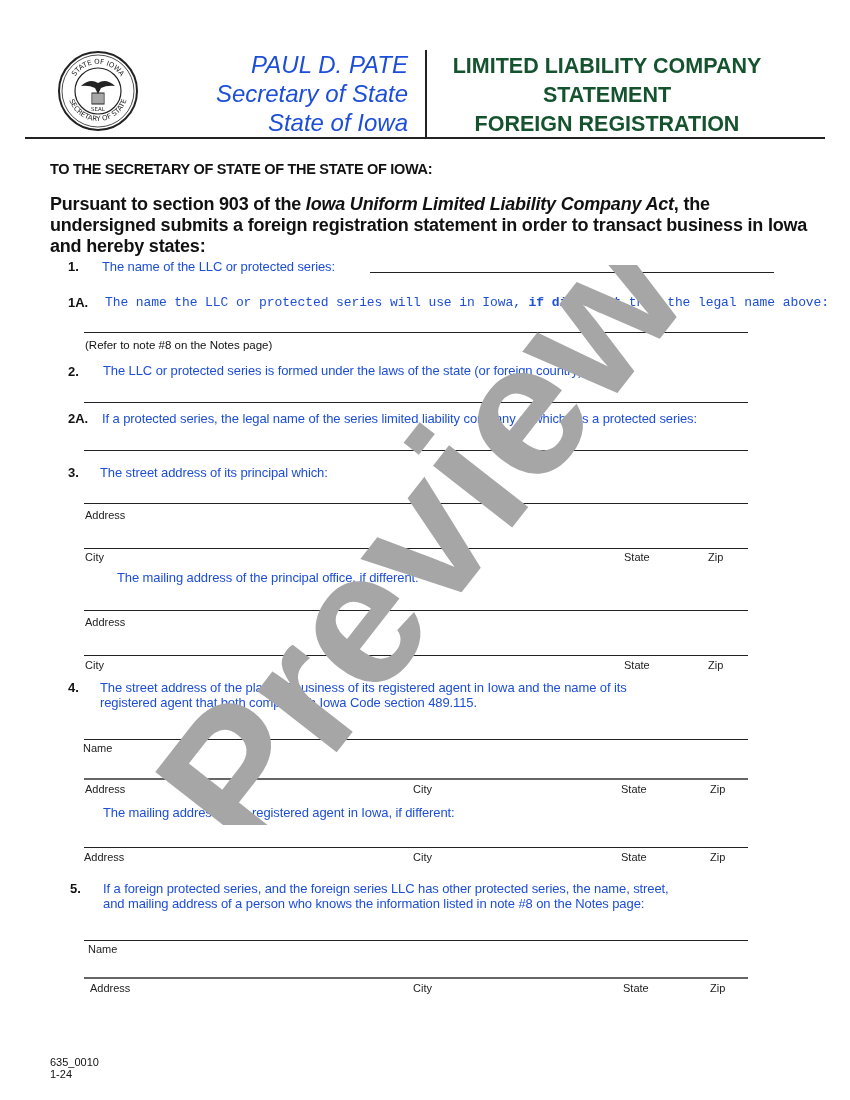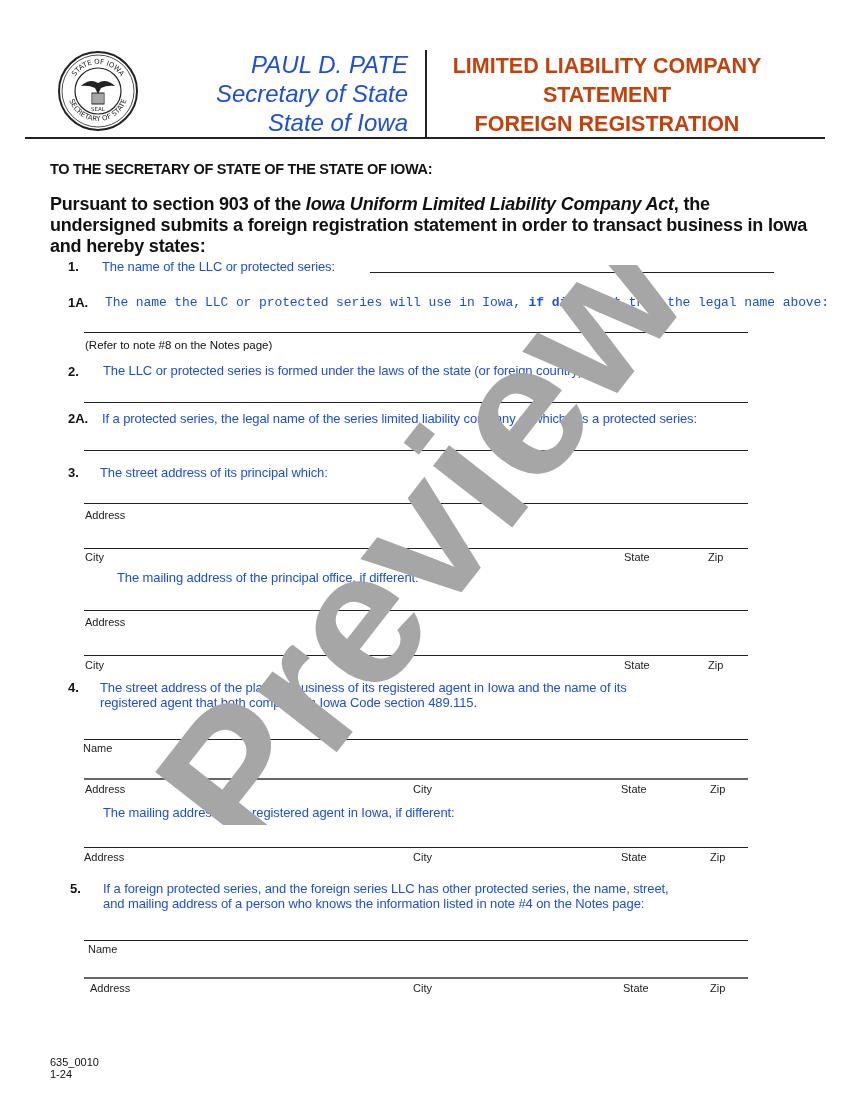--- a/index.html
+++ b/index.html
@@ -1,21 +1,21 @@
 <!DOCTYPE html>
 <html><head>
 <meta charset="utf-8">
 <style>
   html, body { margin: 0; padding: 0; background: #ffffff; }
   body { width: 850px; height: 1100px; position: relative; overflow: hidden; color: #111; font-family: "Liberation Sans", sans-serif; }
   .abs { position: absolute; }
   .seal { left: 57px; top: 50px; width: 82px; height: 82px; }
   .hdr-left { right: 442px; top: 50px; text-align: right; font-style: italic; font-size: 24px; line-height: 29px; color: #1d4ed8; }
   .hdr-vline { left: 425px; top: 50px; width: 1.5px; height: 88px; background: #222; }
-  .hdr-right { left: 432px; width: 350px; top: 52px; text-align: center; font-weight: bold; font-size: 21.5px; line-height: 29px; color: #c2410c; }
+  .hdr-right { left: 432px; width: 350px; top: 52px; text-align: center; font-weight: bold; font-size: 21.5px; line-height: 29px; color: #14532d; }
   .hdr-hline { left: 25px; top: 137px; width: 800px; height: 1.5px; background: #222; }
   .to-line { left: 50px; top: 161px; font-weight: bold; font-size: 14.5px; letter-spacing: -0.3px; }
   .intro { left: 50px; top: 194px; width: 760px; font-weight: bold; font-size: 18px; line-height: 21px; letter-spacing: -0.2px; }
   .intro i { font-style: italic; }
   .num { font-weight: bold; font-size: 13px; }
   .q { font-size: 13px; color: #1d4ed8; letter-spacing: -0.1px; }
   .q b { font-weight: bold; }
   .note { font-size: 11.5px; }
   .hl { height: 1.2px; background: #222; }
   .hl.grey { background: #666; height: 2px; }
@@ -109,21 +109,21 @@
 
 <div class="abs q" style="left:103px;top:805px;">The mailing address of its registered agent in Iowa, if different:</div>
 <div class="abs hl" style="left:84px;top:847px;width:664px;"></div>
 <div class="abs lbl" style="left:84px;top:851px;">Address</div>
 <div class="abs lbl" style="left:413px;top:851px;">City</div>
 <div class="abs lbl" style="left:621px;top:851px;">State</div>
 <div class="abs lbl" style="left:710px;top:851px;">Zip</div>
 
 <div class="abs num" style="left:70px;top:881px;">5.</div>
 <div class="abs q" style="left:103px;top:881px;">If a foreign protected series, and the foreign series LLC has other protected series, the name, street,</div>
-<div class="abs q" style="left:103px;top:896px;">and mailing address of a person who knows the information listed in note #4 on the Notes page:</div>
+<div class="abs q" style="left:103px;top:896px;">and mailing address of a person who knows the information listed in note #8 on the Notes page:</div>
 <div class="abs hl" style="left:84px;top:940px;width:664px;"></div>
 <div class="abs lbl" style="left:88px;top:943px;">Name</div>
 <div class="abs hl grey" style="left:84px;top:977px;width:664px;"></div>
 <div class="abs lbl" style="left:90px;top:982px;">Address</div>
 <div class="abs lbl" style="left:413px;top:982px;">City</div>
 <div class="abs lbl" style="left:623px;top:982px;">State</div>
 <div class="abs lbl" style="left:710px;top:982px;">Zip</div>
 
 <div class="abs footer">
   <div>635_0010</div>

